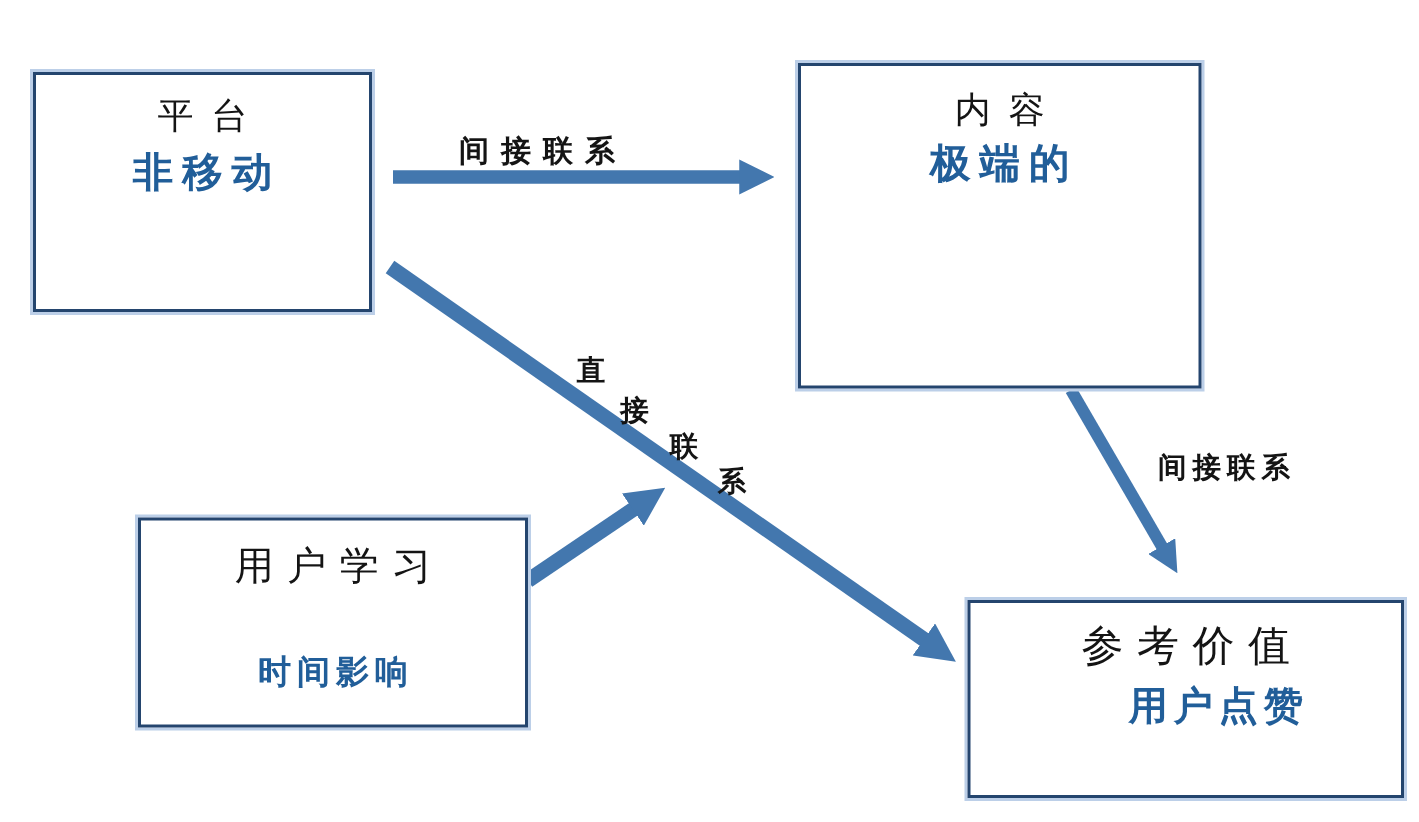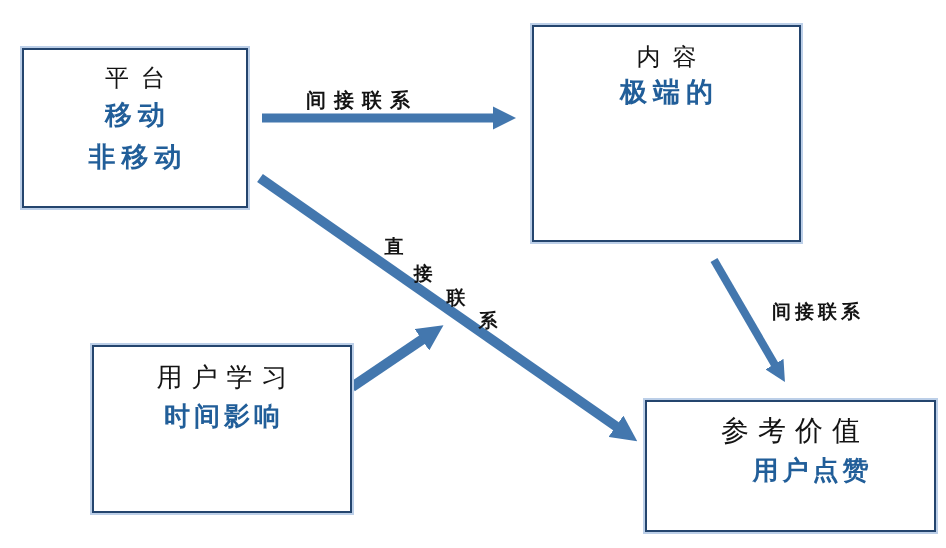--- a/index.html
+++ b/index.html
@@ -57,25 +57,25 @@
     font-weight:bold;
     color:var(--text-blue);
     font-size:27px;
     line-height:1.5;
   }
   .ls-wide{letter-spacing:12px;padding-left:12px;}
   .ls-mid{letter-spacing:9px;padding-left:9px;}
   .ls-sm{letter-spacing:6px;padding-left:6px;}
   .ls-xs{letter-spacing:4px;padding-left:4px;}
   .box-platform{left:22px;top:48px;width:226px;height:160px;padding-top:14px;gap:2px;}
-  .box-content{left:532px;top:25px;width:269px;height:217px;padding-top:16px;gap:0px;}
+  .box-content{left:532px;top:42px;width:269px;height:217px;padding-top:16px;gap:0px;}
   .box-content .blue{line-height:1.55;}
-  .box-learning{left:92px;top:345px;width:260px;height:168px;padding-top:15px;gap:4px;}
+  .box-learning{left:92px;top:345px;width:260px;height:140px;padding-top:15px;gap:4px;}
   .box-learning .title{font-size:26px;}
-  .box-learning .blue{font-size:26px;}
+  .box-learning .blue{font-size:22px;margin-top:34px;}
   .box-reference{left:645px;top:400px;width:291px;height:132px;padding-top:12px;gap:3px;}
   .box-reference .title{font-size:28px;}
   .box-reference .blue{font-size:26px;margin-left:40px;}
 </style>
 </head>
 <body>
 
 <div class="canvas">
 
   <svg class="arrows-layer" viewBox="0 0 946 548" aria-hidden="true">
@@ -103,21 +103,20 @@
       <text class="albl fs19" x="818" y="318" text-anchor="middle">间接联系</text>
     </g>
 
     <g>
       <line x1="352" y1="387" x2="423" y2="339" stroke-width="10" marker-end="url(#ah)"></line>
     </g>
   </svg>
 
   <div class="box box-platform">
     <div class="title ls-wide">平台</div>
-    <div class="blue ls-sm">移动</div>
     <div class="blue ls-sm">非移动</div>
   </div>
 
   <div class="box box-content">
     <div class="title ls-wide">内容</div>
     <div class="blue ls-sm">极端的</div>
   </div>
 
   <div class="box box-learning">
     <div class="title ls-mid">用户学习</div>

